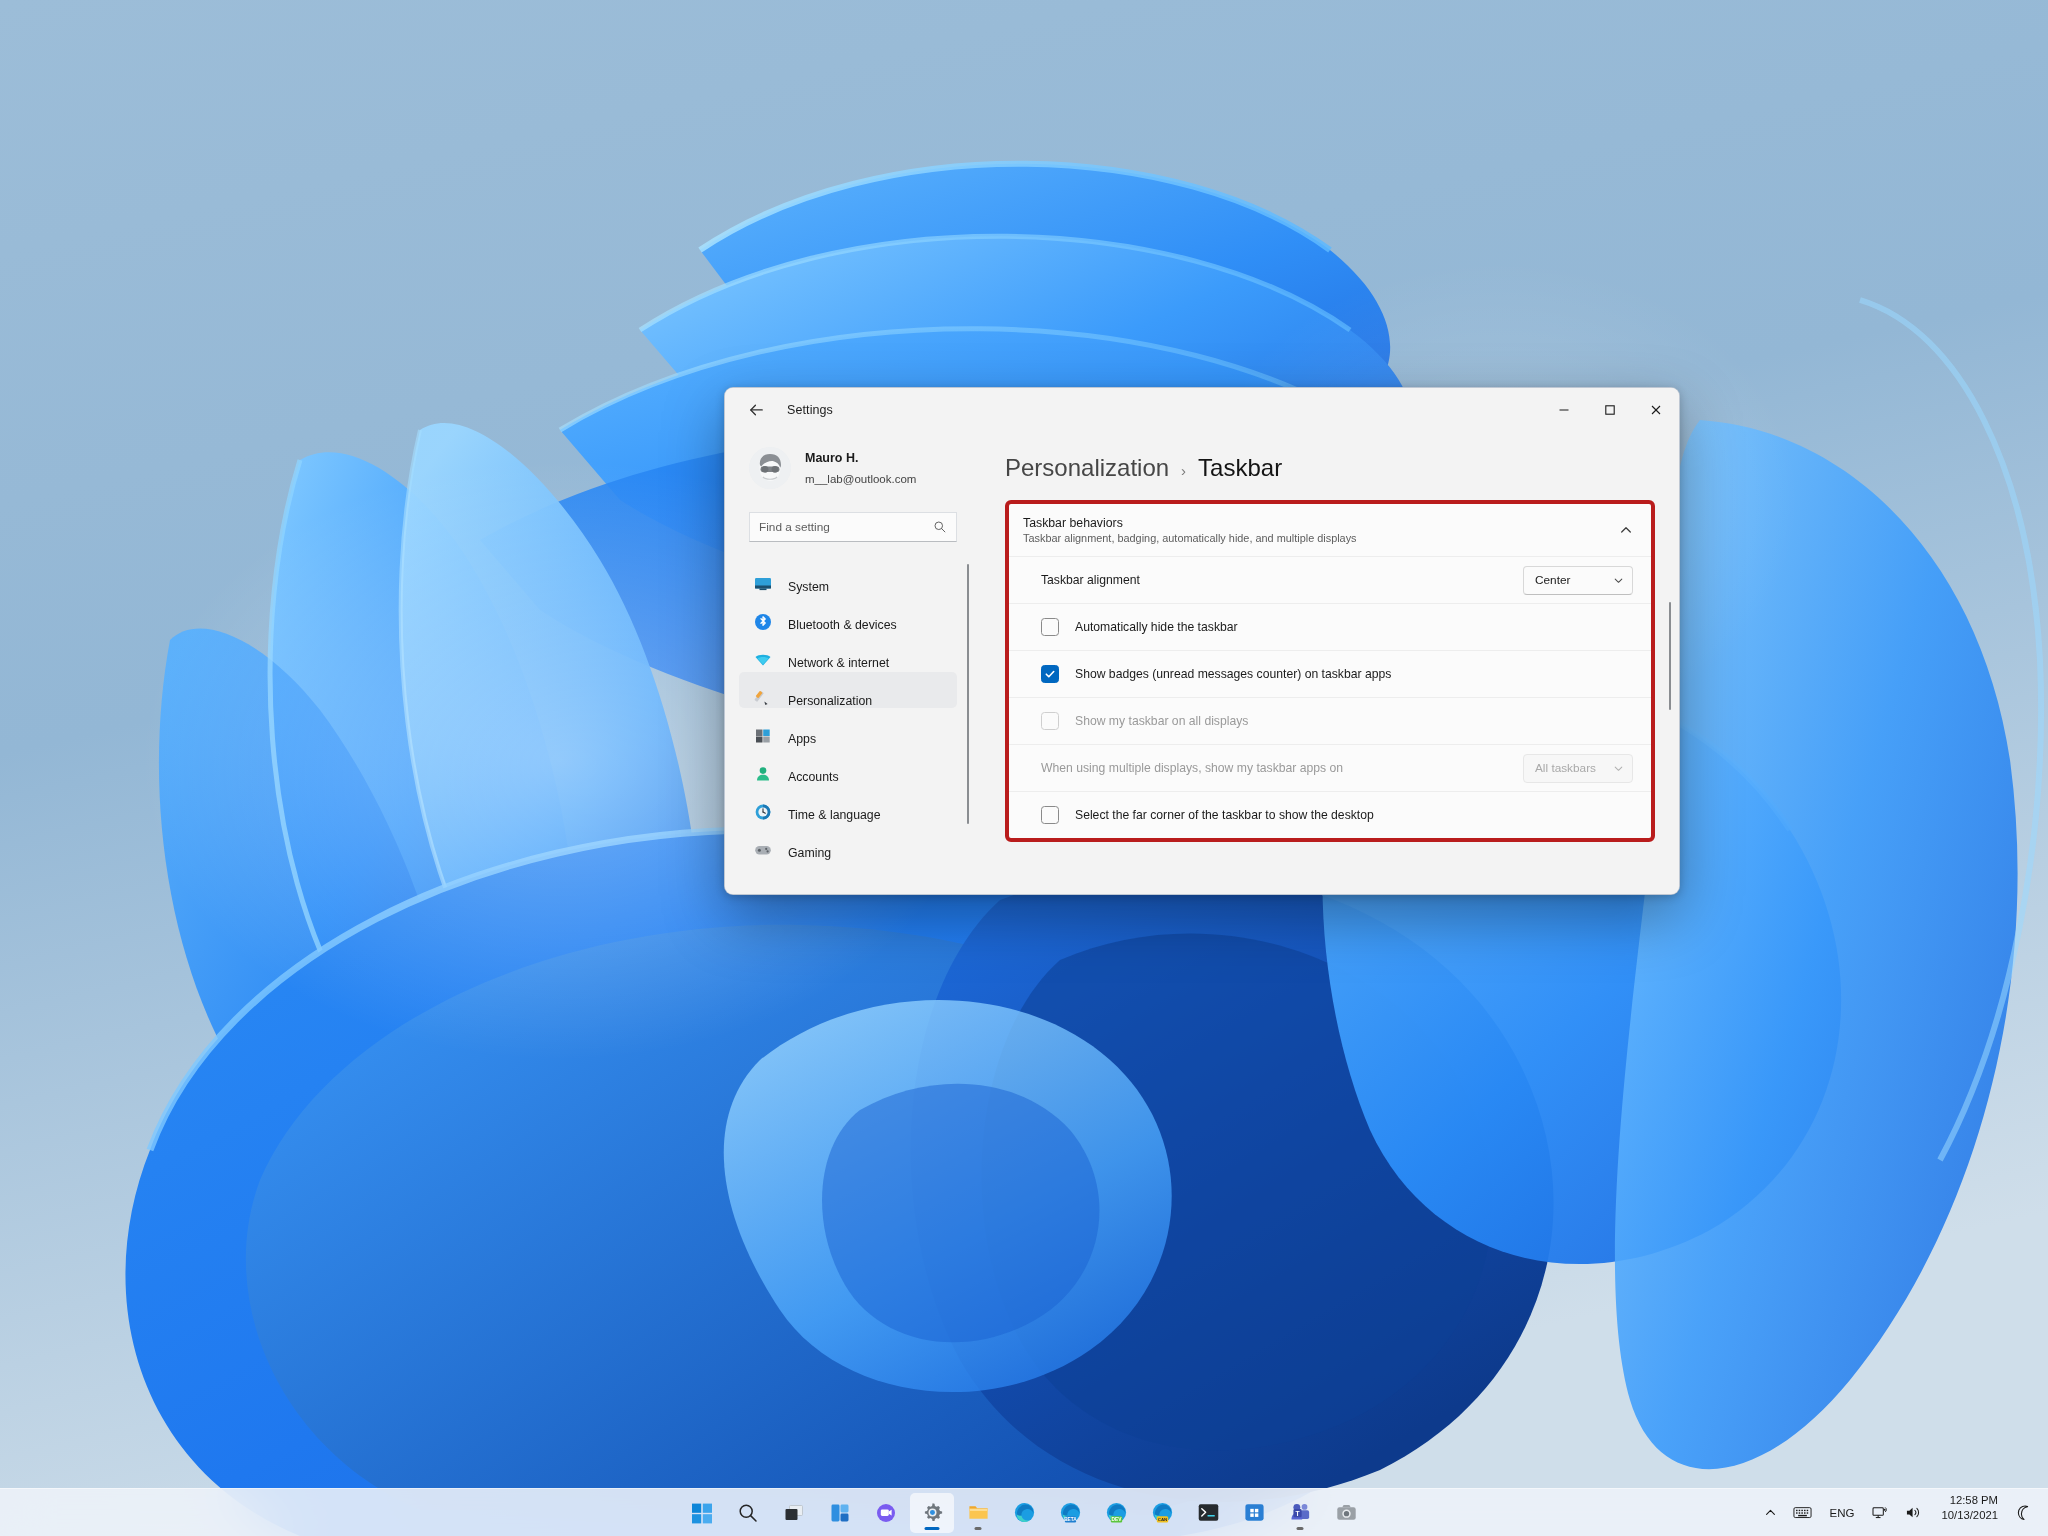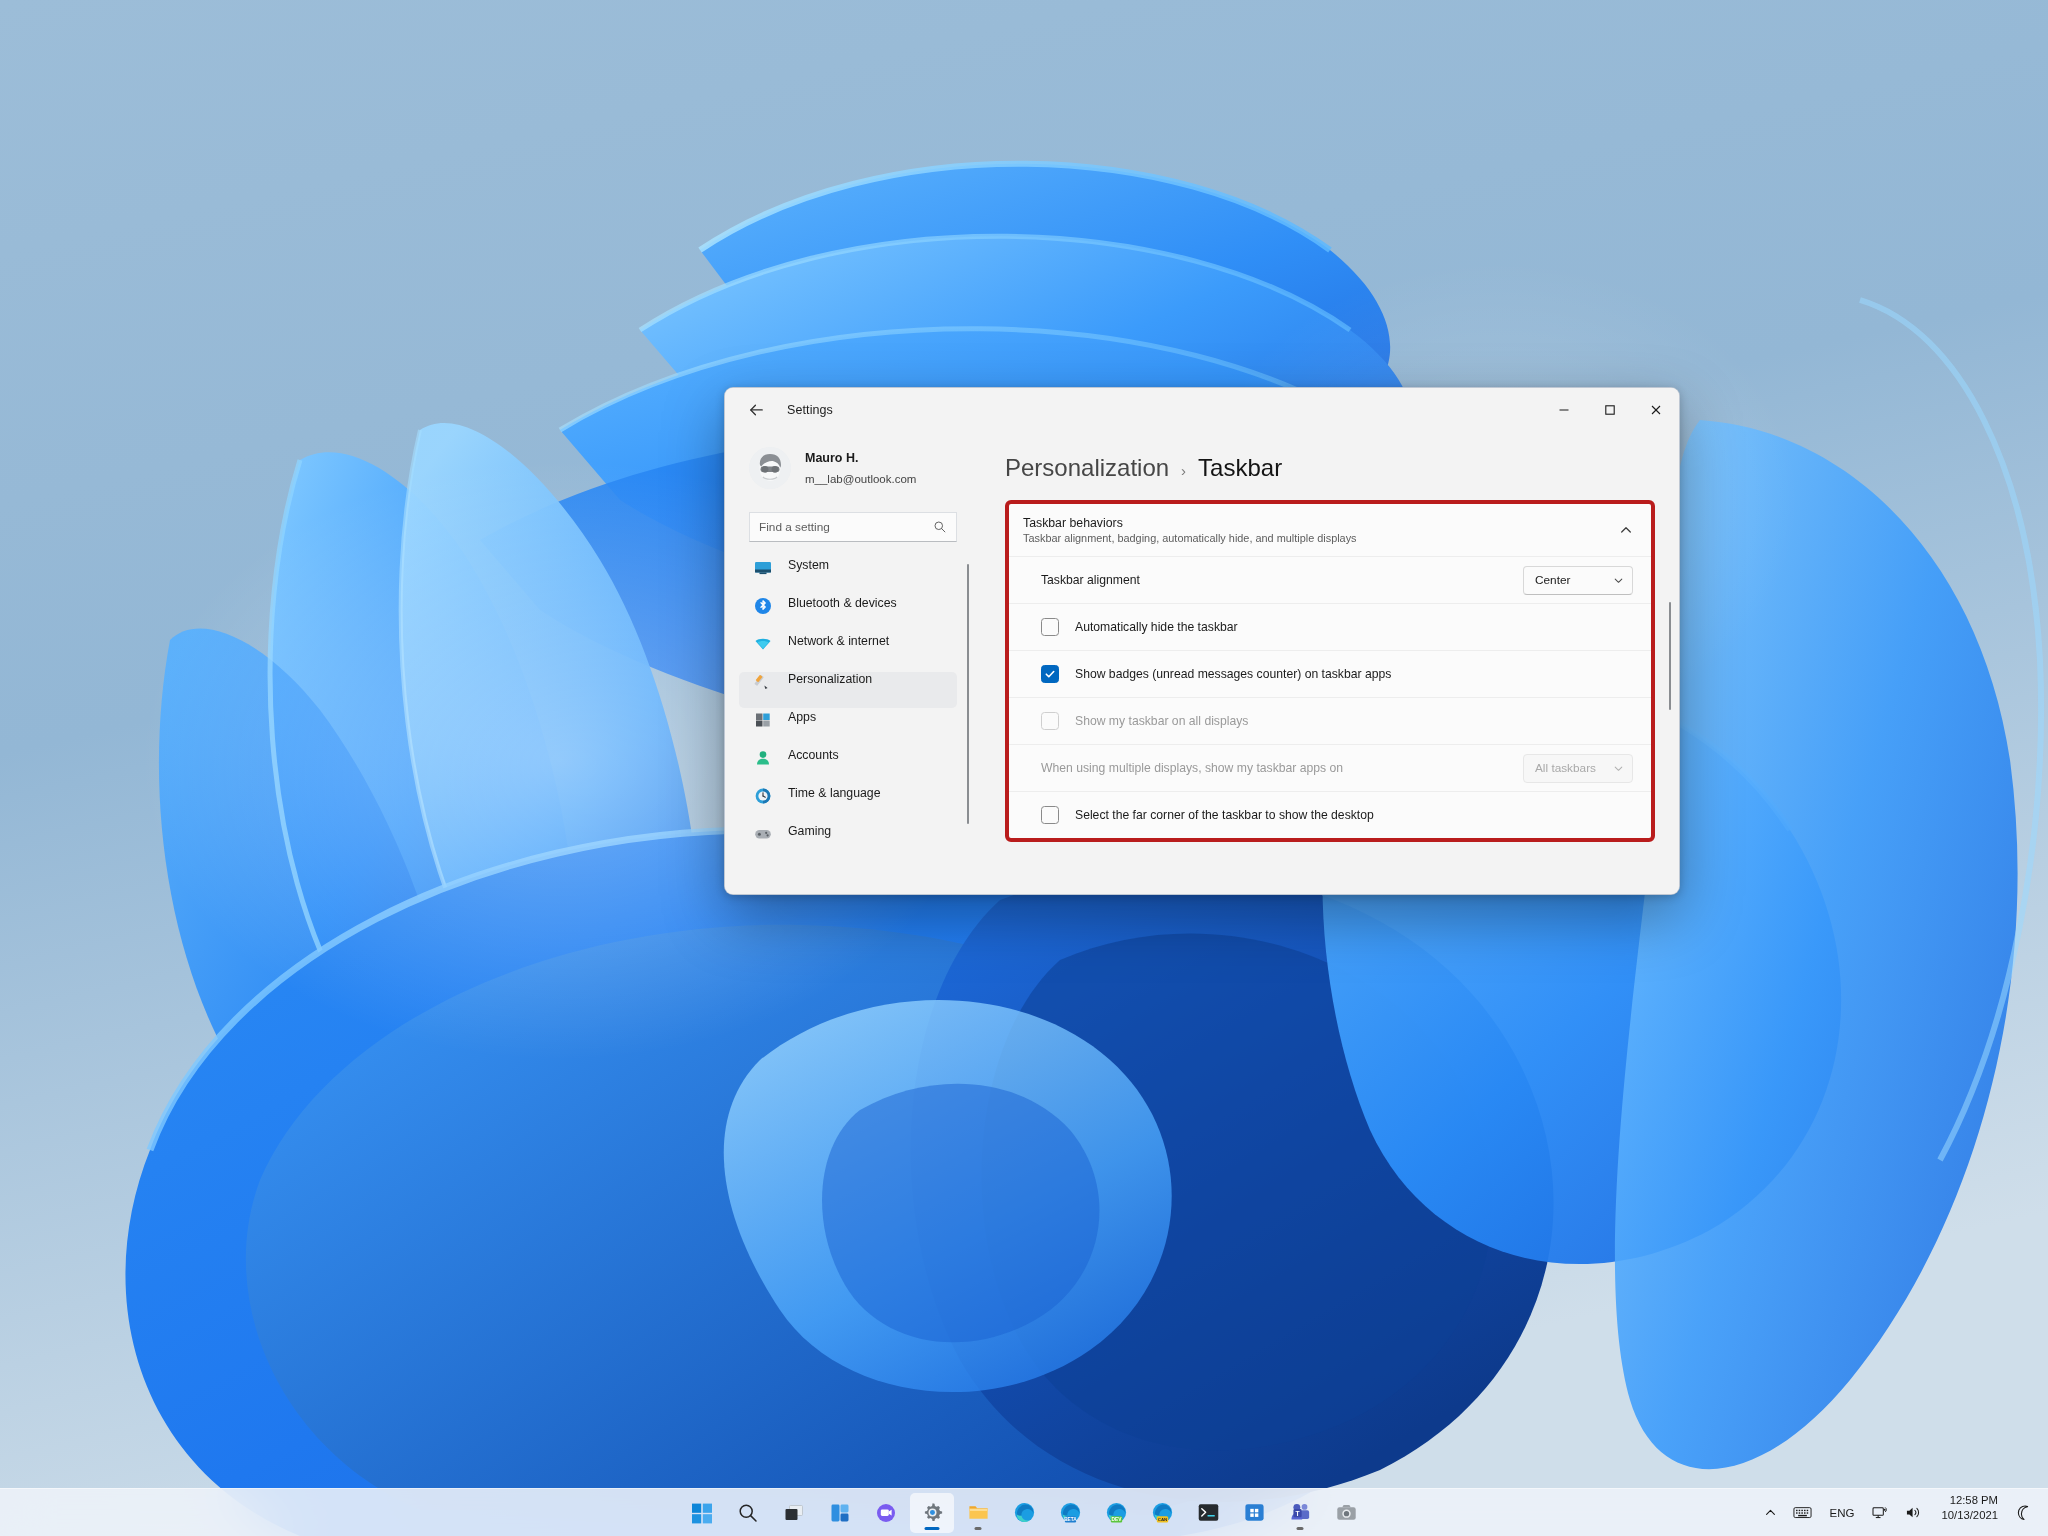--- a/index.html
+++ b/index.html
@@ -92,21 +92,21 @@
 
   .navlist {
     margin-top:14px;
     flex:1;
     overflow:hidden;
     position:relative;
     padding-right:6px;
   }
   .nav-item {
     height:36px;
-    display:flex; align-items:flex-start;
+    display:flex; align-items:flex-end;
     border-radius:5px;
     margin:2px 6px 2px 0;
     padding-left:14px;
     cursor:pointer;
     position:relative;
   }
   .nav-item.active { background:#e9eaec; }
   .nav-item.active:before {
     content:""; position:absolute; left:-10px; top:9px;
     width:3px; height:17px; border-radius:2px; background:#0067c0;

